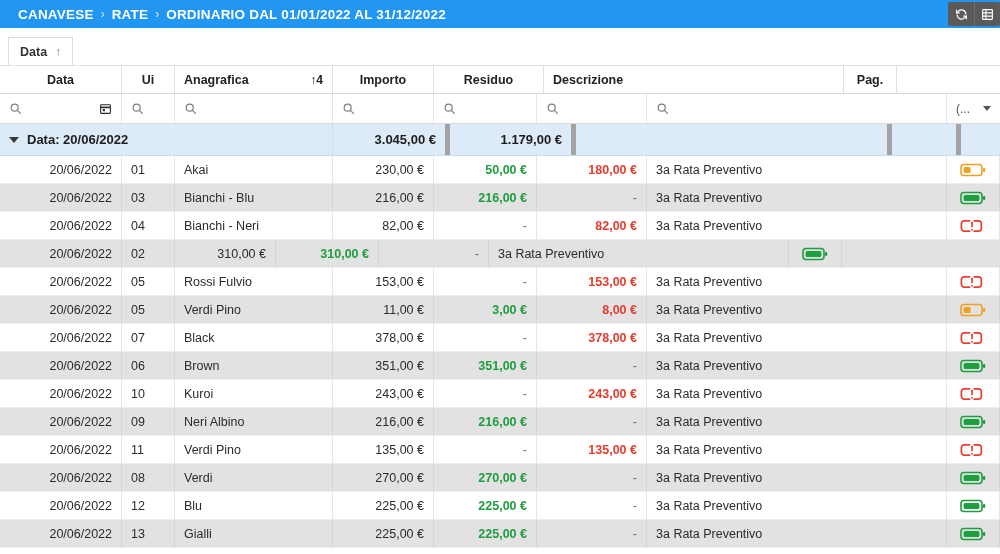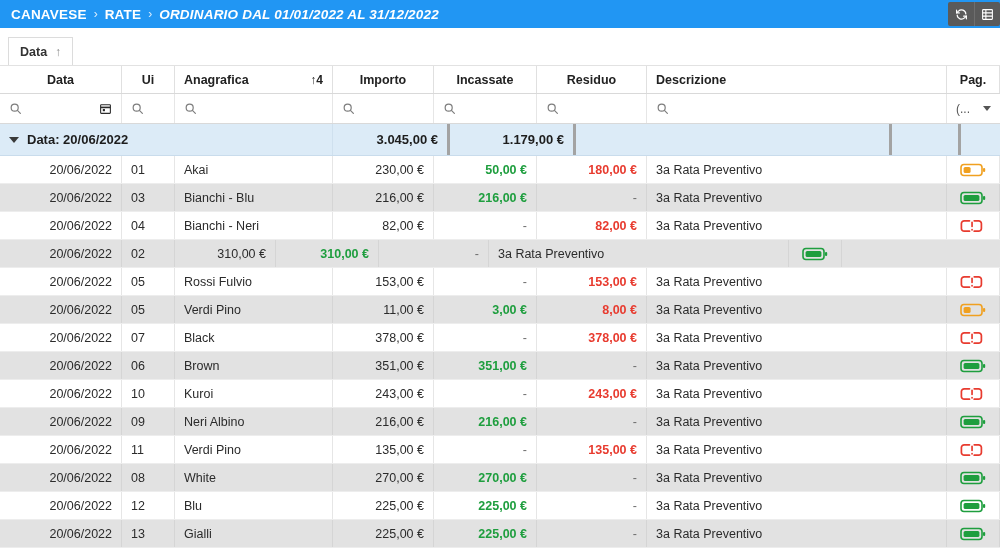--- a/index.html
+++ b/index.html
@@ -11,31 +11,31 @@
     -webkit-font-smoothing: antialiased;
   }
 
   
   .topbar {
     position: relative;
     height: 28px;
     background: #2196f3;
     display: flex;
     align-items: center;
-    padding-left: 11px;
+    padding-left: 18px;
   }
   .crumbs { display: flex; align-items: center; gap: 7px; }
   .crumb {
     color: #ffffff;
     font-size: 13.5px;
     font-weight: bold;
     letter-spacing: .2px;
     white-space: nowrap;
   }
-  .crumb.active { font-style: italic; }
+  .crumb.active { }
   .sep {
     color: #d7ecfd;
     font-size: 12px;
     font-weight: normal;
   }
   .topbar-actions {
     position: absolute;
     right: 0; top: 2px;
     display: flex;
     height: 24px;
@@ -131,21 +131,21 @@
   .group-row {
     height: 32px;
     background: #dcebf7;
     border-bottom: 1px solid #c9dcec;
     gap: 16px;
   }
   .group-row .cell {
     font-weight: bold;
     font-size: 13px;
     color: #1d1d1d;
-    border-right: 3px solid #a3a3a3;
+    border-right: 5px solid #a3a3a3;
   }
   .group-row .c-data {
     width: 333px;              
     justify-content: flex-start;
     border-right: 1px solid #cfe0ee;
   }
   .collapse-tri {
     width: 0; height: 0;
     border-left: 5px solid transparent;
     border-right: 5px solid transparent;
@@ -212,21 +212,20 @@
 <div class="grid">
 
   <div class="row header-row">
     <div class="cell c-data">Data</div>
     <div class="cell c-ui" style="justify-content:center">Ui</div>
     <div class="cell c-ana">
       <span>Anagrafica</span>
       <span class="sort-ind">↑4</span>
     </div>
     <div class="cell c-imp">Importo</div>
-    <div class="cell c-inc">Incassate</div>
     <div class="cell c-res">Residuo</div>
     <div class="cell c-desc">Descrizione</div>
     <div class="cell c-pag">Pag.</div>
   </div>
 
   <div class="row filter-row">
     <div class="cell c-data">
       <span class="ficon">
         <svg width="13" height="13" viewBox="0 0 24 24" fill="none" stroke="#7d7d7d" stroke-width="2.2" stroke-linecap="round">
           <circle cx="10.5" cy="10.5" r="6.5"></circle>
@@ -527,21 +526,21 @@
             <path d="M9.5 1.8 H4.2 A2.8 2.8 0 0 0 1.4 4.6 V9.4 A2.8 2.8 0 0 0 4.2 12.2 H9.5" fill="none" stroke="#e83b2f" stroke-width="1.7" stroke-linecap="round"></path>
             <path d="M14.2 1.8 H18.6 A2.8 2.8 0 0 1 21.4 4.6 V9.4 A2.8 2.8 0 0 1 18.6 12.2 H14.2" fill="none" stroke="#e83b2f" stroke-width="1.7" stroke-linecap="round"></path>
             <rect x="11.2" y="2.6" width="1.7" height="5.6" rx="0.8" fill="#e83b2f"></rect>
             <rect x="11.2" y="9.8" width="1.7" height="2" rx="0.8" fill="#e83b2f"></rect>
           </svg>
         </div>
       </div>
       <div class="row data-row alt">
         <div class="cell c-data">20/06/2022</div>
         <div class="cell c-ui">08</div>
-        <div class="cell c-ana">White</div>
+        <div class="cell c-ana">Verdi</div>
         <div class="cell c-imp">270,00 €</div>
         <div class="cell c-inc">
           <span class="amount-green">270,00 €</span>
         </div>
         <div class="cell c-res">
           <span class="dash">-</span>
         </div>
         <div class="cell c-desc">3a Rata Preventivo</div>
         <div class="cell c-pag">
           <svg class="batt" width="26" height="14" viewBox="0 0 26 14">

